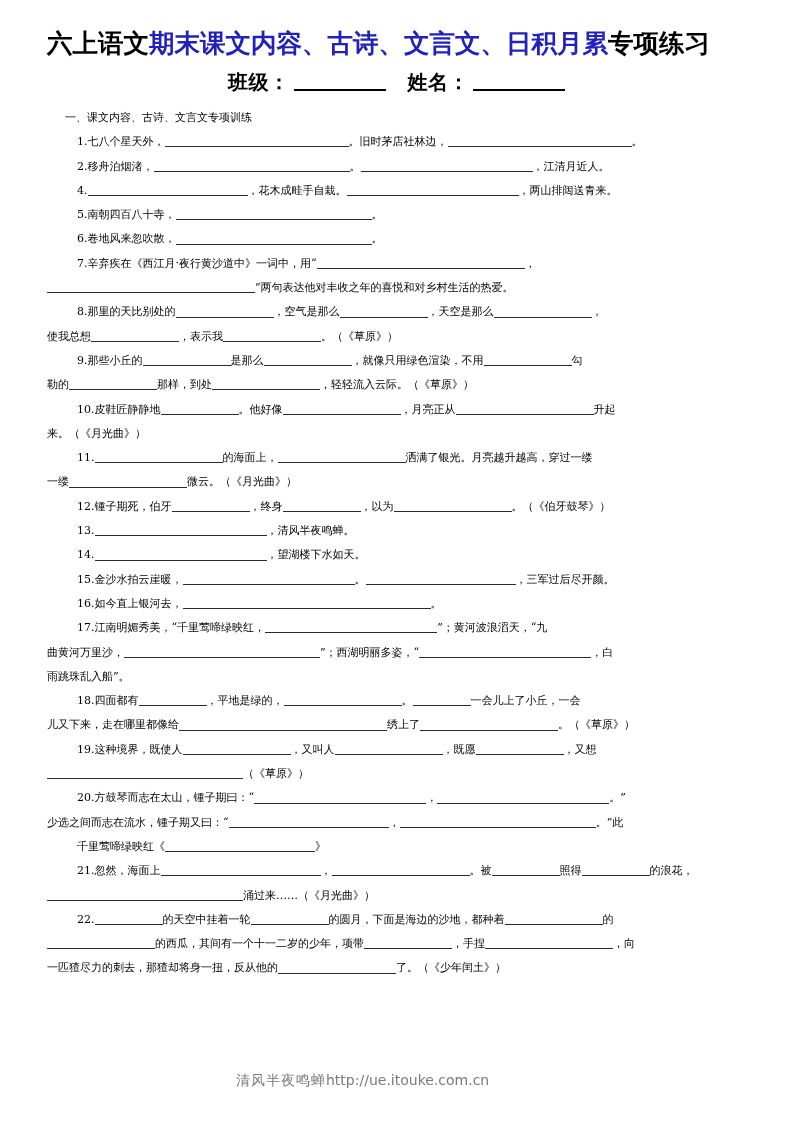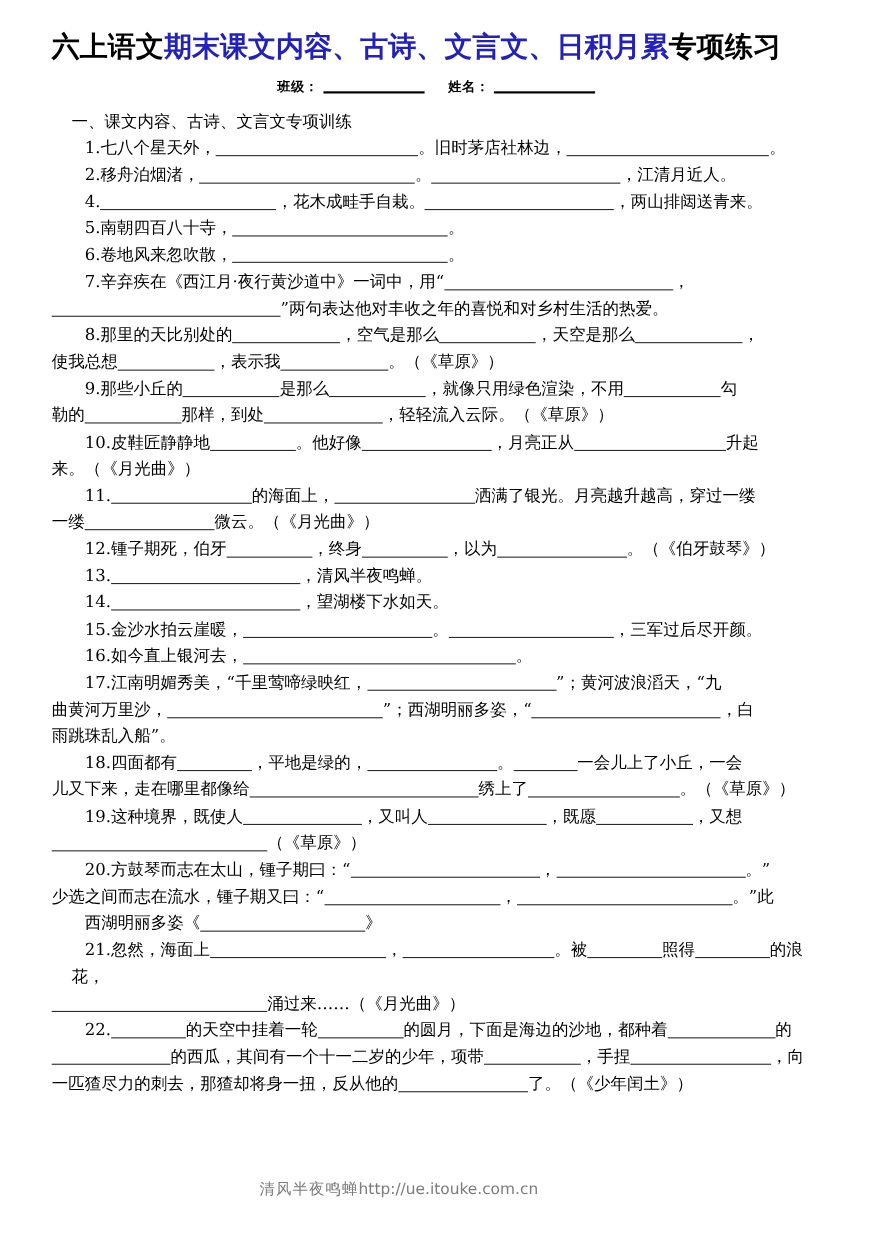--- a/index.html
+++ b/index.html
@@ -31,40 +31,40 @@
     line-height: 34px;
     white-space: nowrap;
     font-family: "DejaVu Sans", "Liberation Sans", sans-serif;
   }
   .title .blk { color: #000000; }
   .title .blu { color: #2222bb; }
 
   
   .idrow {
     text-align: center;
-    font-size: 12px;
+    font-size: 20px;
     font-weight: bold;
     margin-top: 9px;
     font-family: "DejaVu Sans", "Liberation Sans", sans-serif;
     white-space: nowrap;
   }
   .idrow .lbl { letter-spacing: 0.5px; }
   .idrow .bl {
     display: inline-block;
     border-bottom: 2px solid #000;
     height: 14px;
     vertical-align: -2px;
   }
   .idrow .bl.c { width: 92px; margin: 0 22px 0 4px; }
   .idrow .bl.n { width: 92px; margin: 0 0 0 4px; }
 
   
   .body {
     margin-top: 10px;
-    font-size: 15px;
+    font-size: 11px;
     line-height: 24.3px;
   }
   .sechead {
     text-indent: 2em;
     text-indent: 0;
     padding-left: 18px;
   }
   .q {
     padding-left: 18px;
     text-indent: 12px;
@@ -228,21 +228,21 @@
       <span class="b w19"></span><span>（《草原》）</span>
     </div>
 
     <div class="q">
       <span>20.</span><span>方鼓琴而志在太山，锺子期曰：“</span><span class="b w17"></span><span>，</span><span class="b w17"></span><span>。”</span>
     </div>
     <div class="q cont">
       <span>少选之间而志在流水，锺子期又曰：“</span><span class="b w16"></span><span>，</span><span class="b w19"></span><span>。”此</span>
     </div>
     <div class="q">
-      <span>西湖明丽多姿《</span><span class="b w15"></span><span>》</span>
+      <span>千里莺啼绿映红《</span><span class="b w15"></span><span>》</span>
     </div>
 
     <div class="q">
       <span>21.</span><span>忽然，海面上</span><span class="b w16"></span><span>，</span><span class="b w14"></span><span>。被</span><span class="b w7"></span><span>照得</span><span class="b w7"></span><span>的浪花，</span>
     </div>
     <div class="q cont">
       <span class="b w19"></span><span>涌过来……（《月光曲》）</span>
     </div>
 
     <div class="q">

